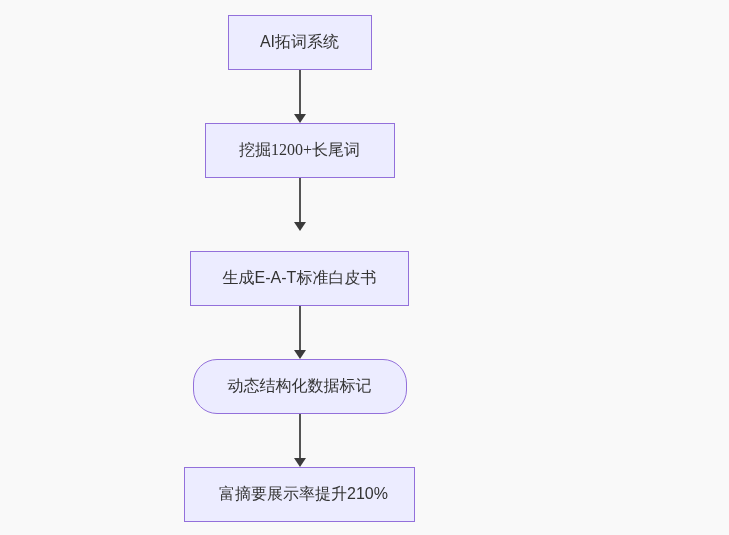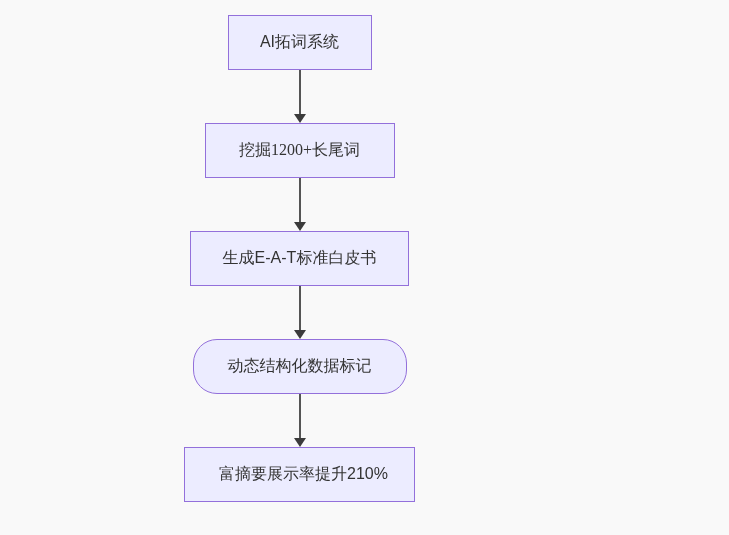--- a/index.html
+++ b/index.html
@@ -36,21 +36,21 @@
     color: var(--text);
     font-size: 16px;
     display: flex;
     align-items: center;
     justify-content: center;
     text-align: center;
     white-space: nowrap;
   }
   .w1 { width: 144px; }
   .w2 { width: 190px; font-family: Liberation Serif, serif; }
-  .w3 { width: 219px; }
+  .w3 { width: 219px; margin-top: 20px; }
   .w4 { width: 214px; border-radius: 24px; }
   .w5 { width: 231px; padding-left: 8px; }
 
   .arrow {
     position: relative;
     width: 14px;
     height: 53px;
   }
   .arrow-line {
     position: absolute;

